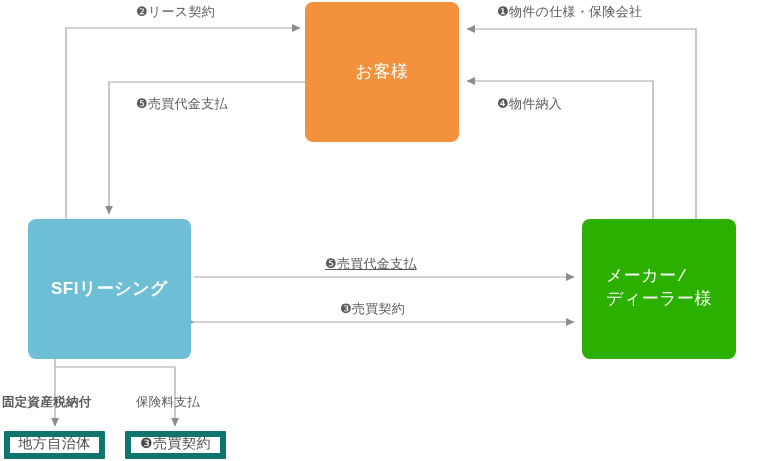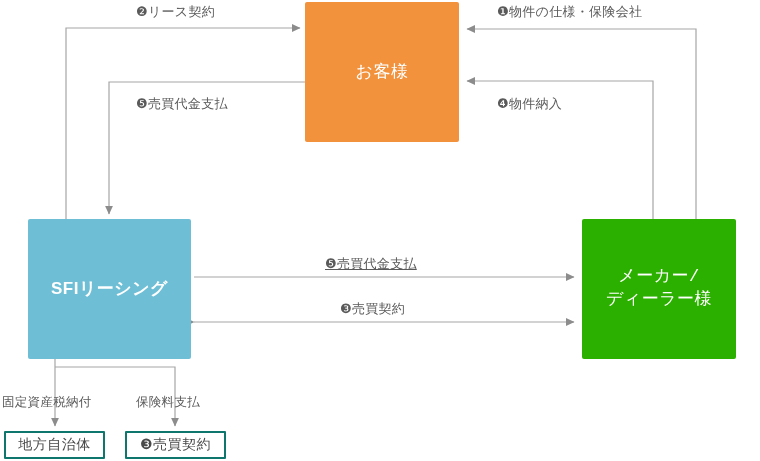--- a/index.html
+++ b/index.html
@@ -19,25 +19,24 @@
   }
   #arrow-layer {
     position: absolute;
     left: 0;
     top: 0;
     width: 760px;
     height: 461px;
   }
   .node {
     position: absolute;
-    border-radius: 2px;
+    border-radius: 8px;
     display: flex;
     align-items: center;
     justify-content: center;
-    text-align: center;
     color: #ffffff;
     font-size: 17px;
     line-height: 1.35;
     letter-spacing: 0.5px;
     box-sizing: border-box;
   }
   .node-customer {
     left: 305px; top: 2px; width: 154px; height: 140px;
     background: #f2923d;
   }
@@ -47,26 +46,26 @@
     font-weight: bold;
   }
   .node-maker {
     left: 582px; top: 219px; width: 154px; height: 140px;
     background: #2cb000;
     font-family: Liberation Mono, monospace;
   }
   .node-maker .node-label { white-space: pre-line; }
   .subnode {
     position: absolute;
-    border: 2px solid #0f766e;
+    border: 6px solid #0f766e;
     background: #ffffff;
     color: #4a4a4a;
     font-size: 14px;
     display: flex;
-    align-items: center;
+    align-items: flex-end;
     justify-content: center;
     box-sizing: border-box;
     border-radius: 1px;
     letter-spacing: 0.5px;
   }
   .subnode-municipality { left: 4px; top: 431px; width: 101px; height: 28px; }
   .subnode-insurer     { left: 125px; top: 431px; width: 101px; height: 28px; }
 
   .edge-label {
     position: absolute;
@@ -155,17 +154,17 @@
   <div class="edge-label" style="left:136px; top:95px;">❺売買代金支払</div>
 
   <div class="edge-label" style="left:497px; top:3px;">❶物件の仕様・保険会社</div>
 
   <div class="edge-label" style="left:497px; top:95px;text-align:center;">❹物件納入</div>
 
   <div class="edge-label" style="left:325px; top:255px;text-decoration:underline;">❺売買代金支払</div>
 
   <div class="edge-label" style="left:340px; top:300px;">❸売買契約</div>
 
-  <div class="edge-label small" style="left:2px; top:394px;">固定資産税納付</div>
+  <div class="edge-label small" style="left:2px; top:394px;font-weight:bold;">固定資産税納付</div>
 
   <div class="edge-label small" style="left:136px; top:394px;">保険料支払</div>
 
 </div>
 
 </body></html>

